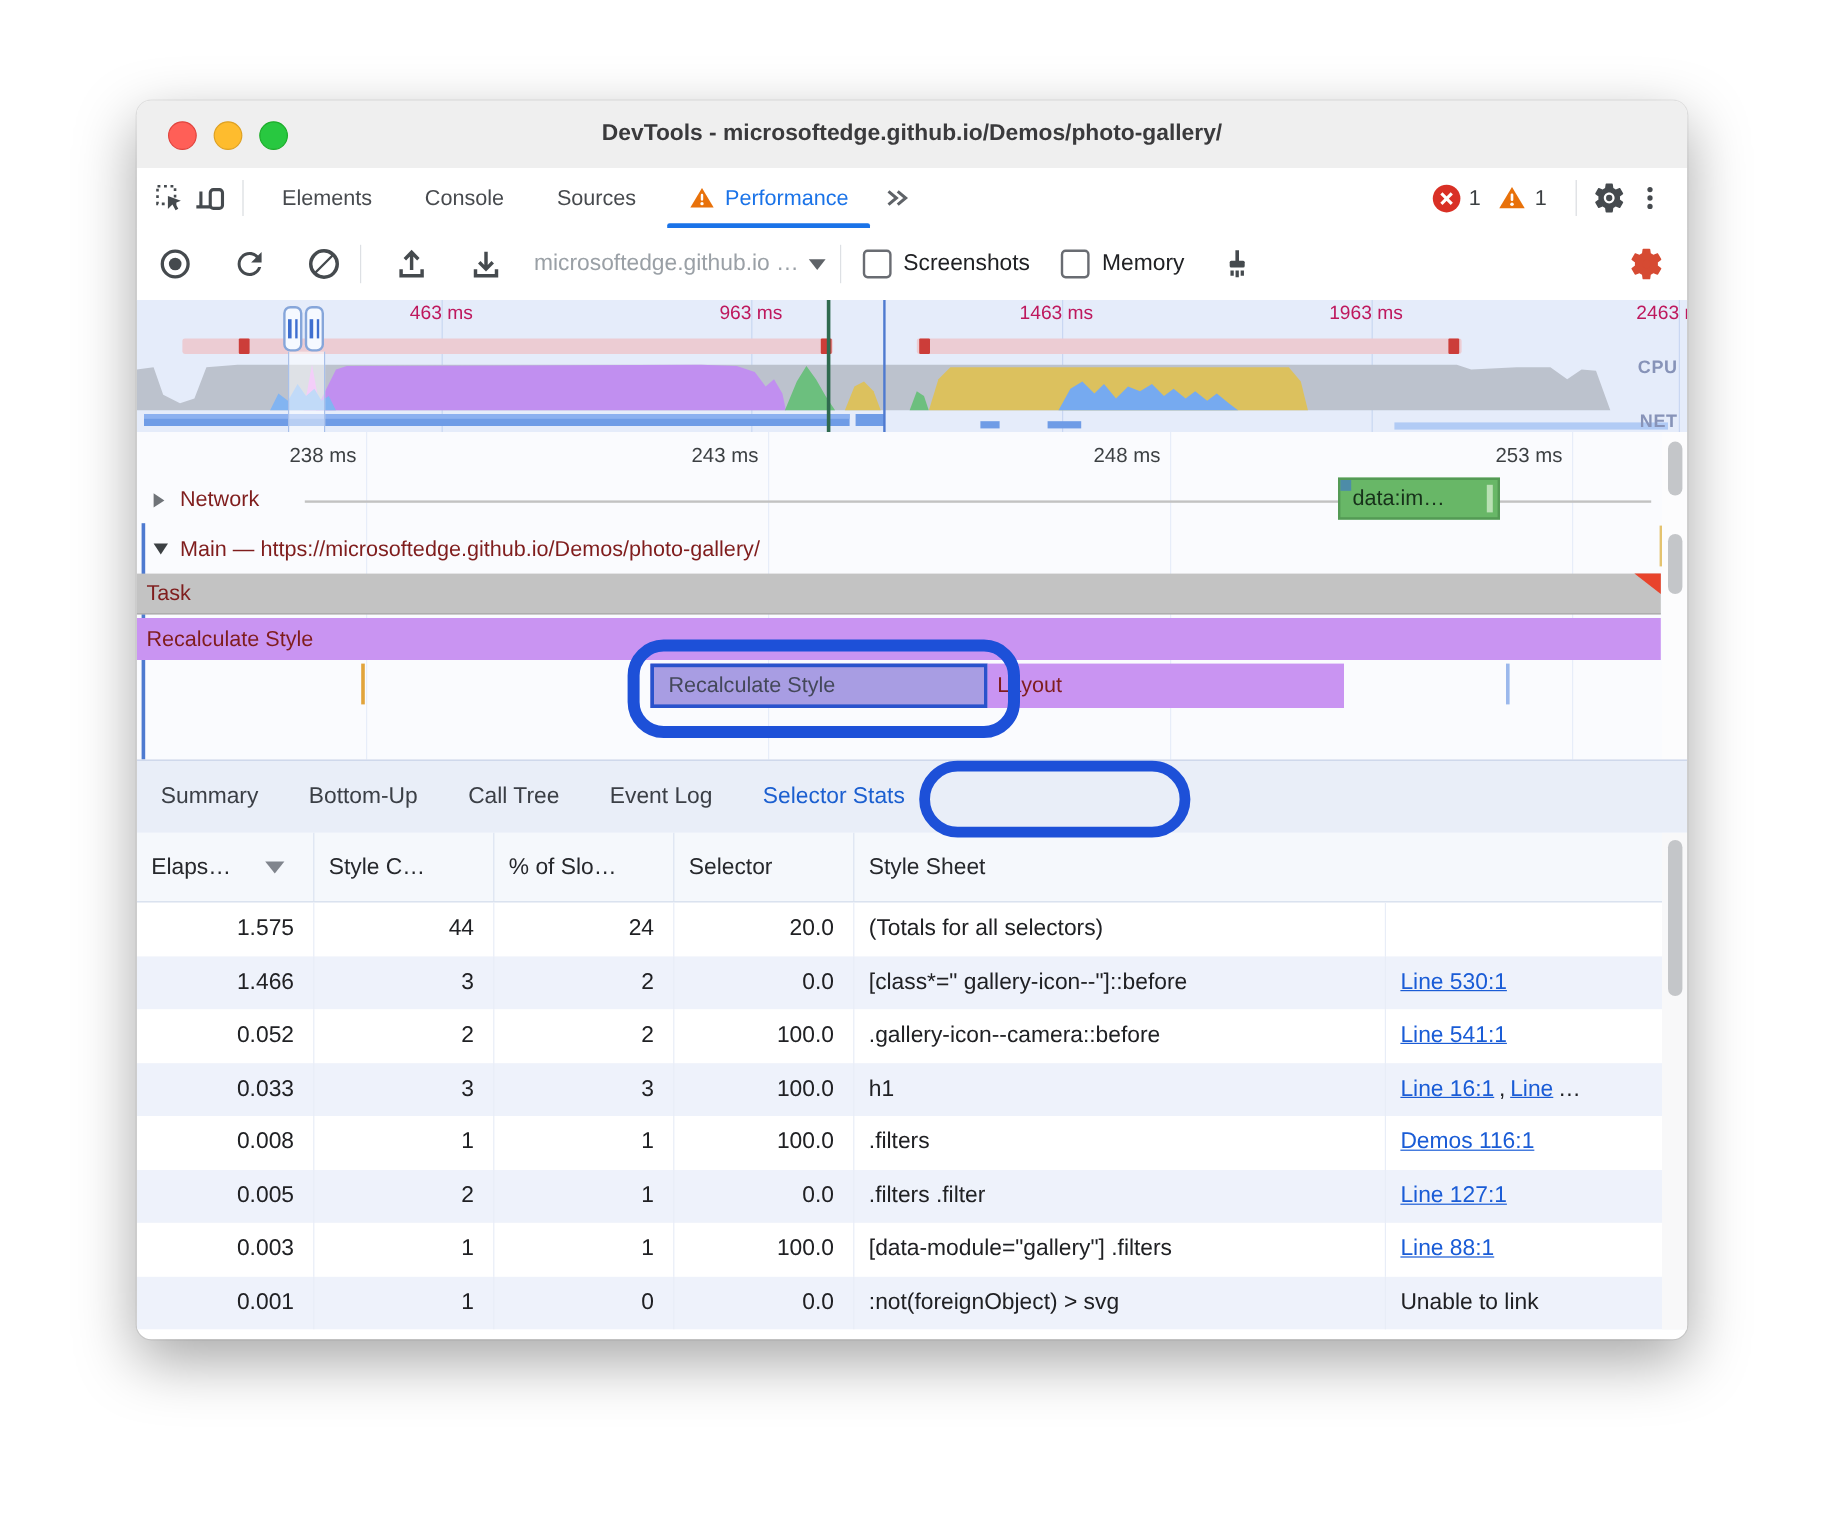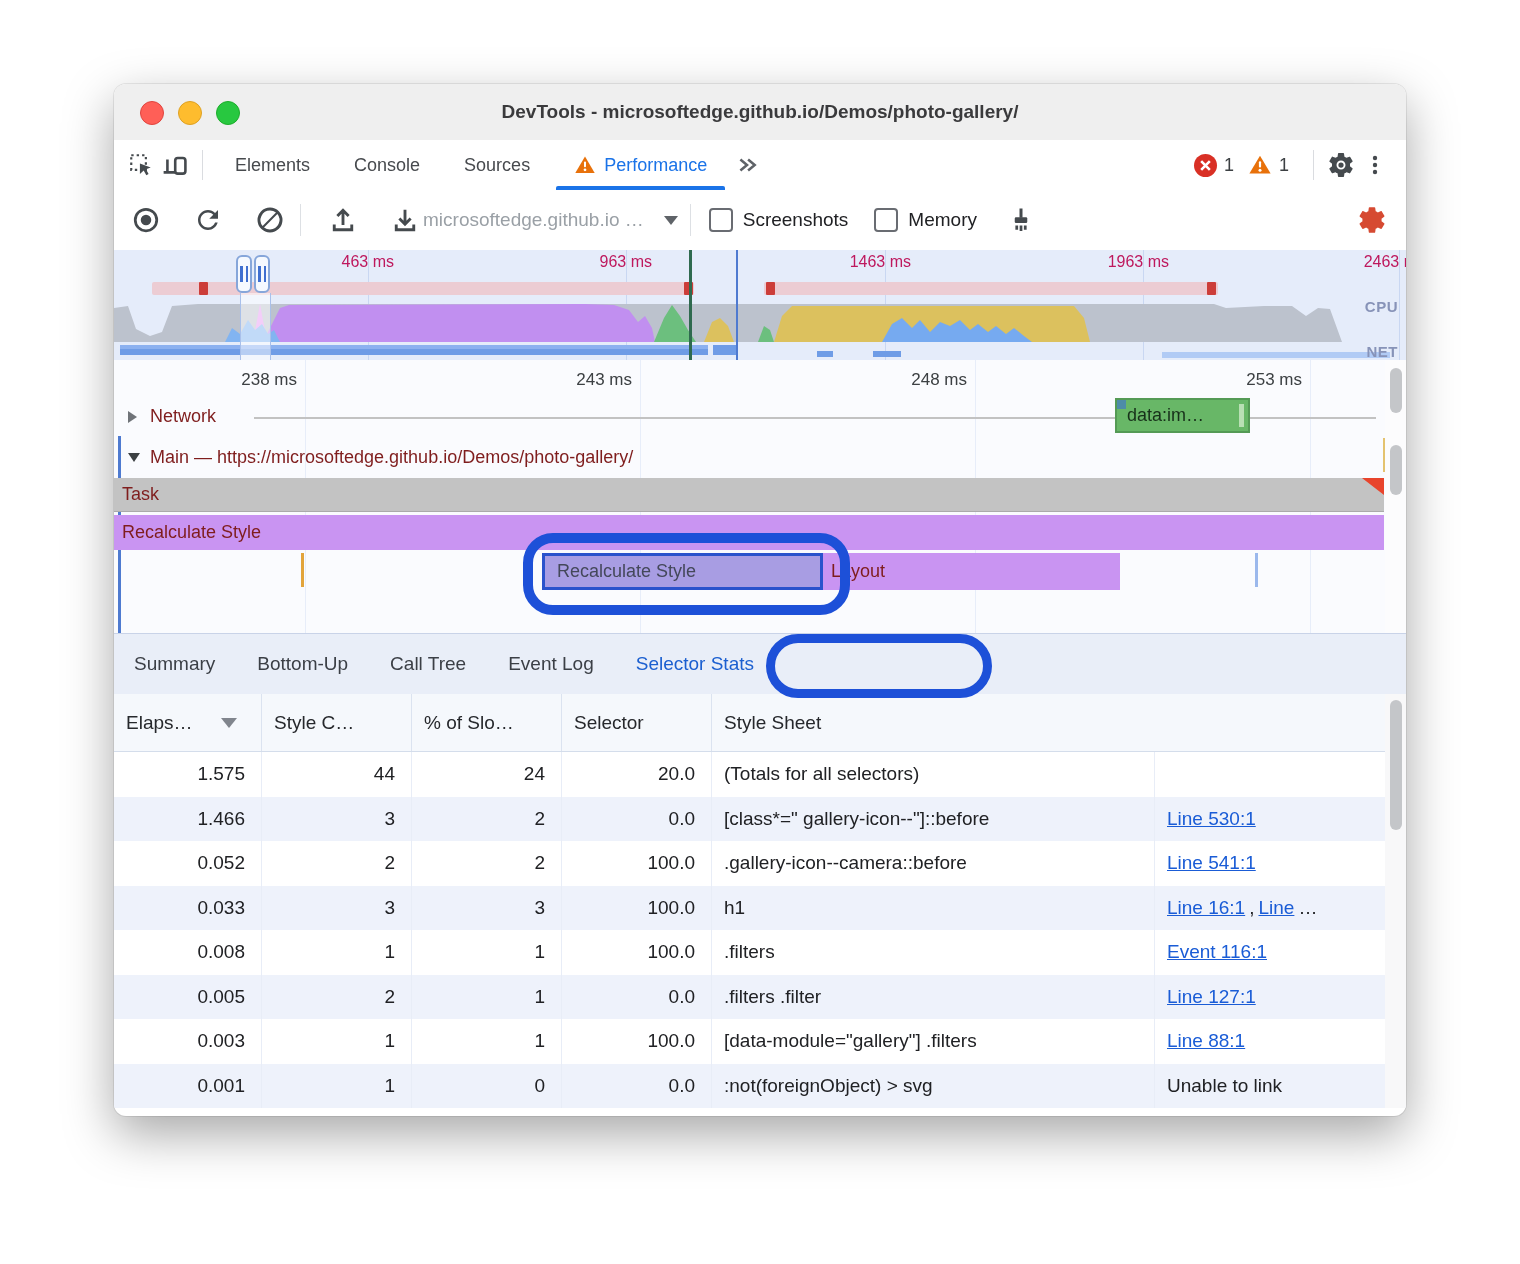--- a/index.html
+++ b/index.html
@@ -20,21 +20,21 @@
   .tab-item.active{color:#1a73e8;position:relative;display:flex;align-items:center;gap:8px;}
   .tab-item.active .underline{position:absolute;left:-10px;right:-10px;bottom:0;height:4px;background:#1a73e8;border-radius:2px 2px 0 0;}
   .more-tabs{font-size:18px;color:#5f6368;margin-left:6px;flex:0 0 auto;}
   .tab-right{margin-left:auto;display:flex;align-items:center;flex:0 0 auto;padding-right:14px;}
   .err-badge{width:23px;height:23px;border-radius:50%;background:#d93025;display:flex;align-items:center;justify-content:center;}
   .count{font-size:18px;color:#3c4043;margin:0 14px 0 7px;}
   
   .toolbar{position:absolute;left:0;top:106px;width:100%;height:60px;background:#fff;border-bottom:1px solid #e8eaed;display:flex;align-items:center;}
   .tool-btn{width:36px;height:36px;display:flex;align-items:center;justify-content:center;flex:0 0 auto;margin-left:12px;}
   .tool-sep{width:1px;height:32px;background:#dde0e4;margin:0 12px;flex:0 0 auto;}
-  .history-select{display:flex;align-items:center;gap:20px;flex:0 0 auto;}
+  .history-select{display:flex;align-items:center;gap:8px;margin-left:22px;flex:0 0 auto;}
   .history-select .label{font-size:19px;color:#9aa0a6;max-width:300px;white-space:nowrap;overflow:hidden;text-overflow:ellipsis;}
   .dd-arrow{width:0;height:0;border-left:7px solid transparent;border-right:7px solid transparent;border-top:9px solid #5f6368;}
   .chk{width:20px;height:20px;border:2px solid #696c72;border-radius:4px;background:#fff;flex:0 0 auto;}
   .chk-label{font-size:19px;color:#202124;margin:0 26px 0 10px;flex:0 0 auto;}
   .toolbar .spacer{flex:1;}
   
   .overview{position:absolute;left:0;top:166px;width:100%;height:110px;background:#e5ecfa;overflow:hidden;}
   .ov-grid{position:absolute;top:0;bottom:0;width:1px;background:#c9d7f2;}
   .ov-tick{position:absolute;top:3px;width:110px;text-align:right;font-size:16px;color:#be185d;padding-left:32px;}
   .ov-label{position:absolute;right:8px;font-size:15px;font-weight:700;color:#8793b8;letter-spacing:.5px;}
@@ -413,21 +413,21 @@
           <span class="sep-txt">…</span>
         </div>
       </div>
       <div class="trow">
         <div class="td num">0.008</div>
         <div class="td num">1</div>
         <div class="td num">1</div>
         <div class="td num">100.0</div>
         <div class="td txt">.filters</div>
         <div class="td txt">
-          <a href="#">Event 116:1</a>
+          <a href="#">Demos 116:1</a>
         </div>
       </div>
       <div class="trow">
         <div class="td num">0.005</div>
         <div class="td num">2</div>
         <div class="td num">1</div>
         <div class="td num">0.0</div>
         <div class="td txt">.filters .filter</div>
         <div class="td txt">
           <a href="#">Line 127:1</a>

